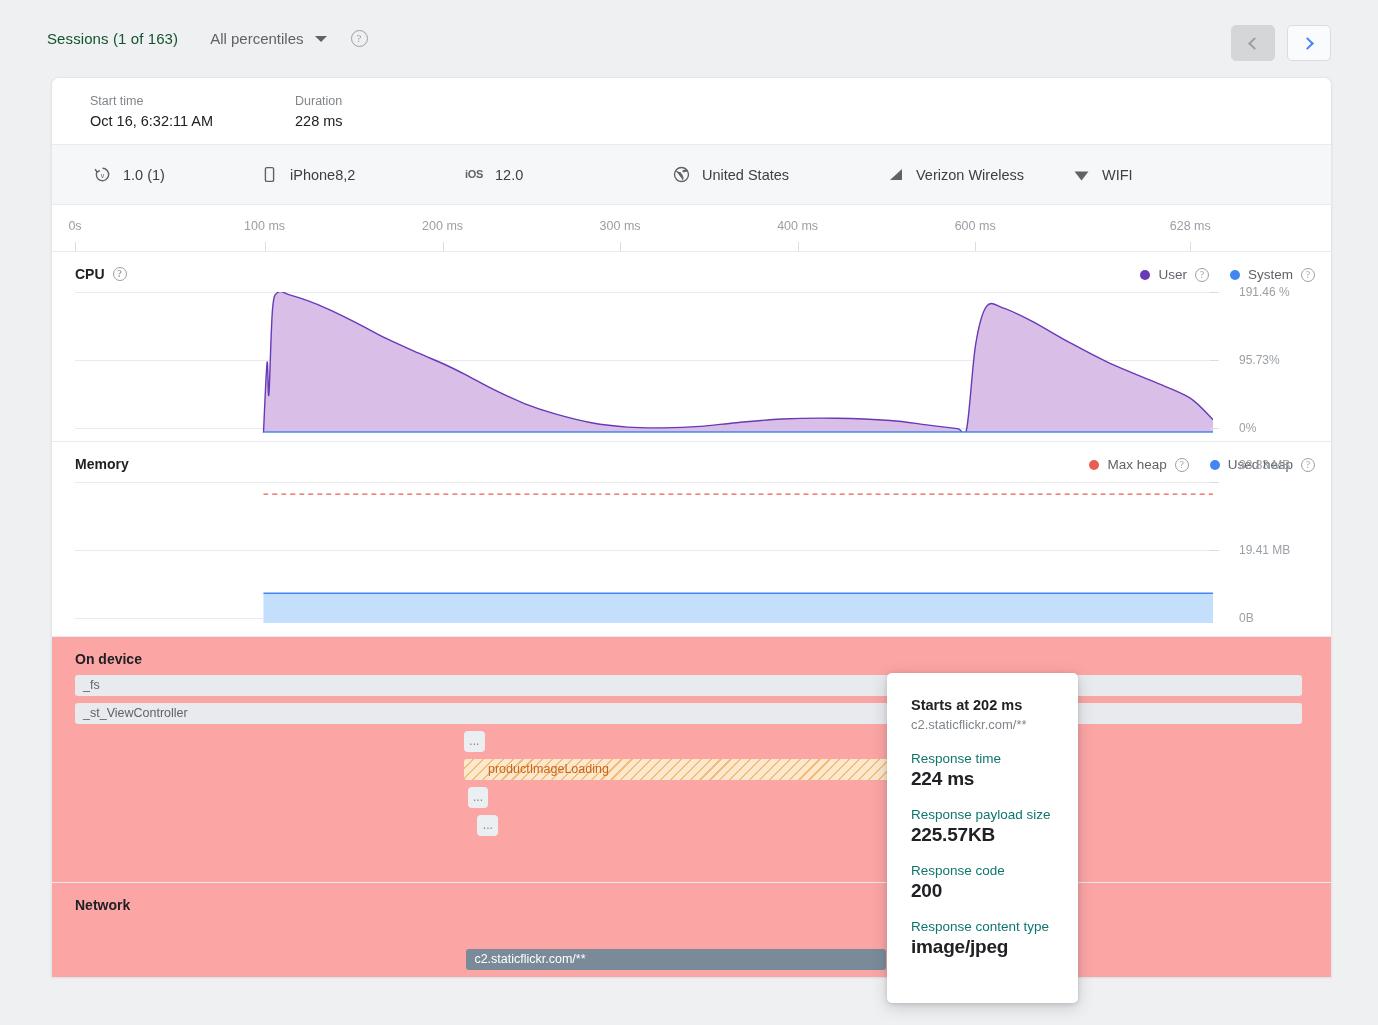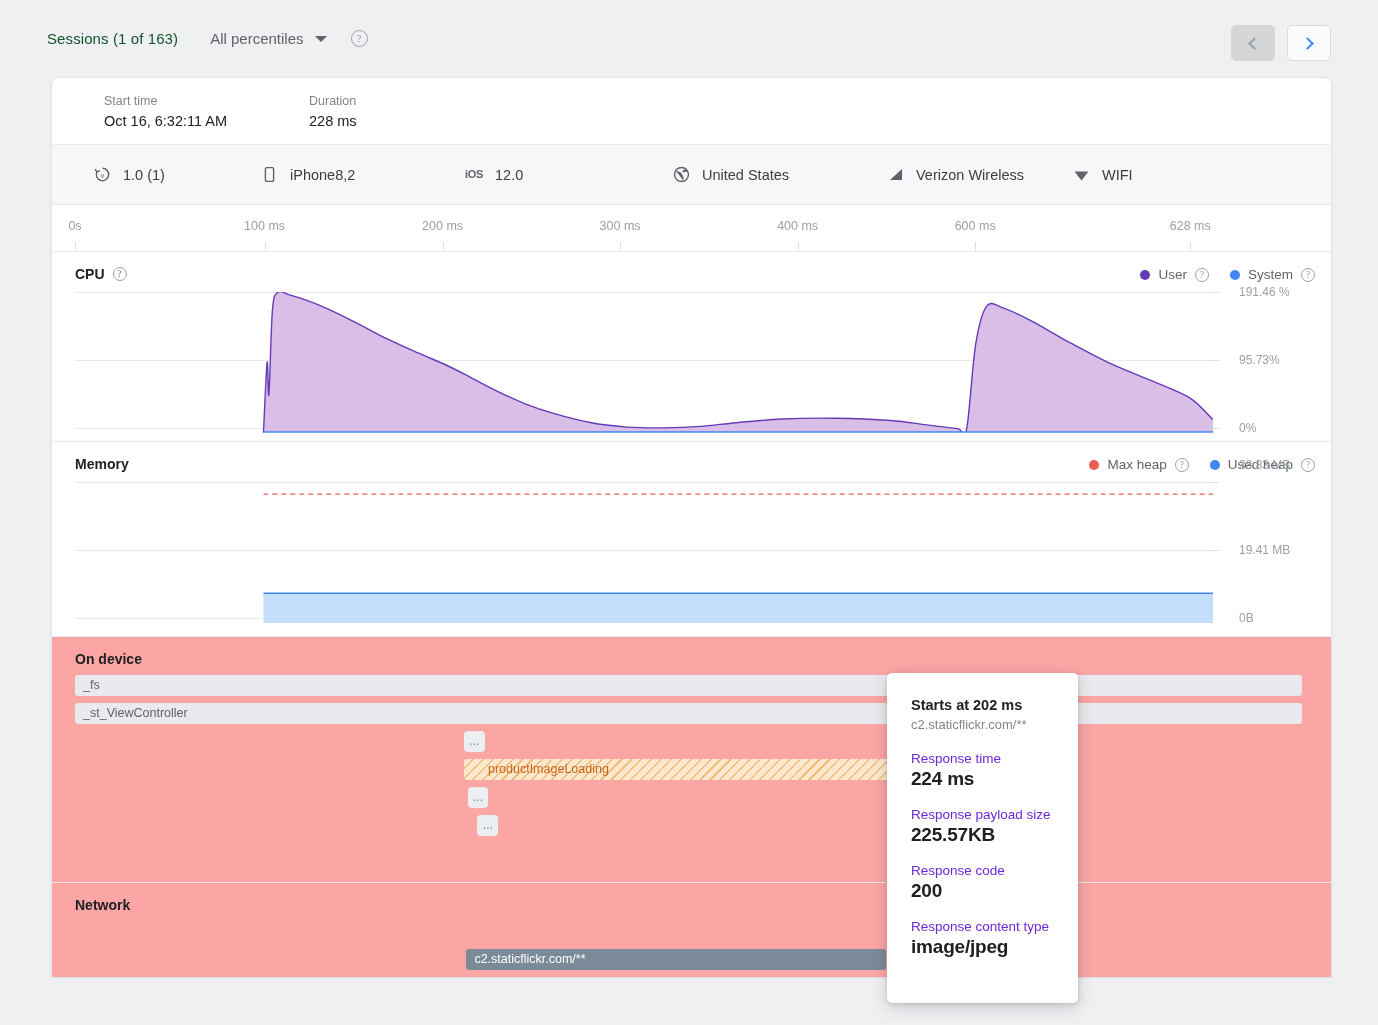--- a/index.html
+++ b/index.html
@@ -71,21 +71,21 @@
     position: absolute; left: 51px; top: 77px;
     width: 1281px; height: 900px;
     background: #fff; border-radius: 8px 8px 0 0;
     border: 1px solid #e3e5e8; border-bottom: none;
     box-shadow: 0 1px 2px rgba(60,64,67,.10);
     overflow: hidden;
   }
 
   .meta-top {
     height: 67px; background: #fff; display: flex; align-items: center;
-    padding-left: 52px; border-bottom: 1px solid #e8eaed;
+    padding-left: 38px; border-bottom: 1px solid #e8eaed;
   }
   .meta-field { width: 205px; }
   .meta-label { font-size: 12.5px; color: #80868b; margin-bottom: 5px; }
   .meta-value { font-size: 14.5px; color: #202124; }
 
   .device-row {
     height: 60px; background: #f6f7f8; display: flex; align-items: center;
     border-bottom: 1px solid #e8eaed;
   }
   .device-item { display: flex; align-items: center; gap: 11px; font-size: 14.5px; color: #3c4043; }
@@ -151,21 +151,21 @@
 
   
   .tooltip {
     position: absolute; left: 887px; top: 673px; width: 191px; height: 330px;
     background: #fff; border-radius: 5px;
     box-shadow: 0 1px 4px rgba(60,64,67,.18), 0 4px 16px rgba(60,64,67,.22);
     padding: 24px 24px 0 24px; z-index: 50;
   }
   .tt-title { font-size: 14.5px; font-weight: bold; color: #202124; margin-bottom: 4px; }
   .tt-sub { font-size: 13px; color: #80868b; margin-bottom: 19px; }
-  .tt-label { font-size: 13.5px; color: #6d28d9; margin-bottom: 2px; }
+  .tt-label { font-size: 13.5px; color: #0f766e; margin-bottom: 2px; }
   .tt-value { font-size: 19px; font-weight: bold; color: #202124; margin-bottom: 17px; letter-spacing: -.2px; }
   .tt-value.last { margin-bottom: 0; }
 </style>
 </head>
 <body>
 
 <div class="page">
 
   <div class="topbar">
     <div class="topbar-left">

